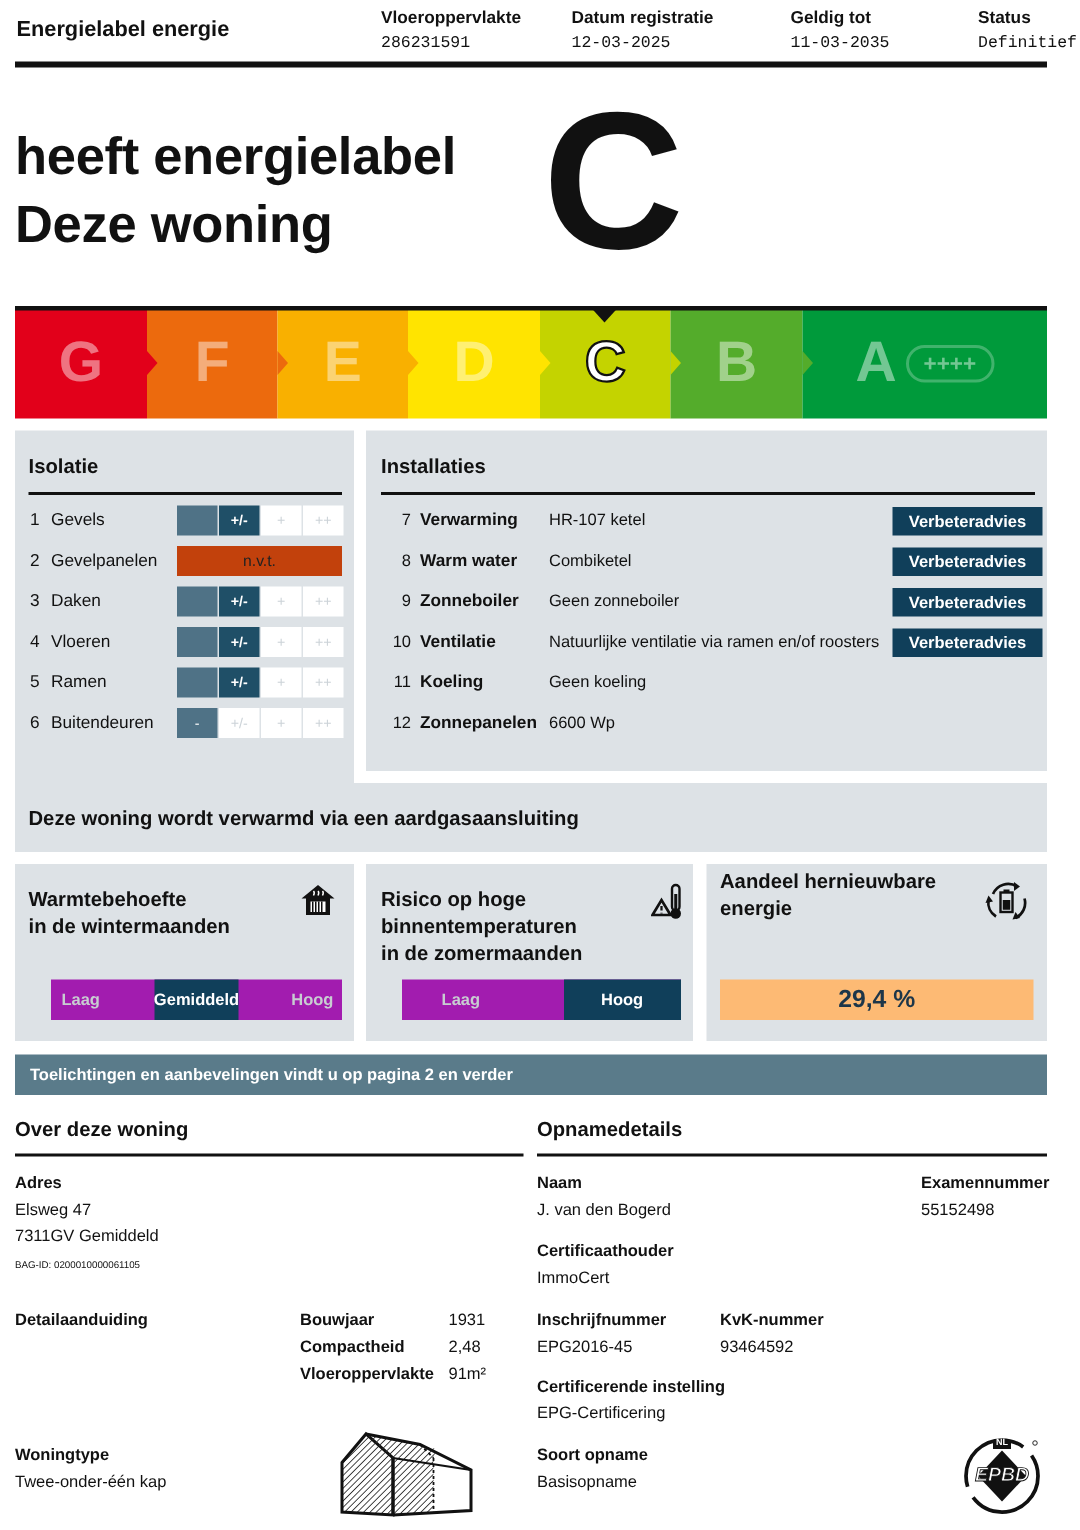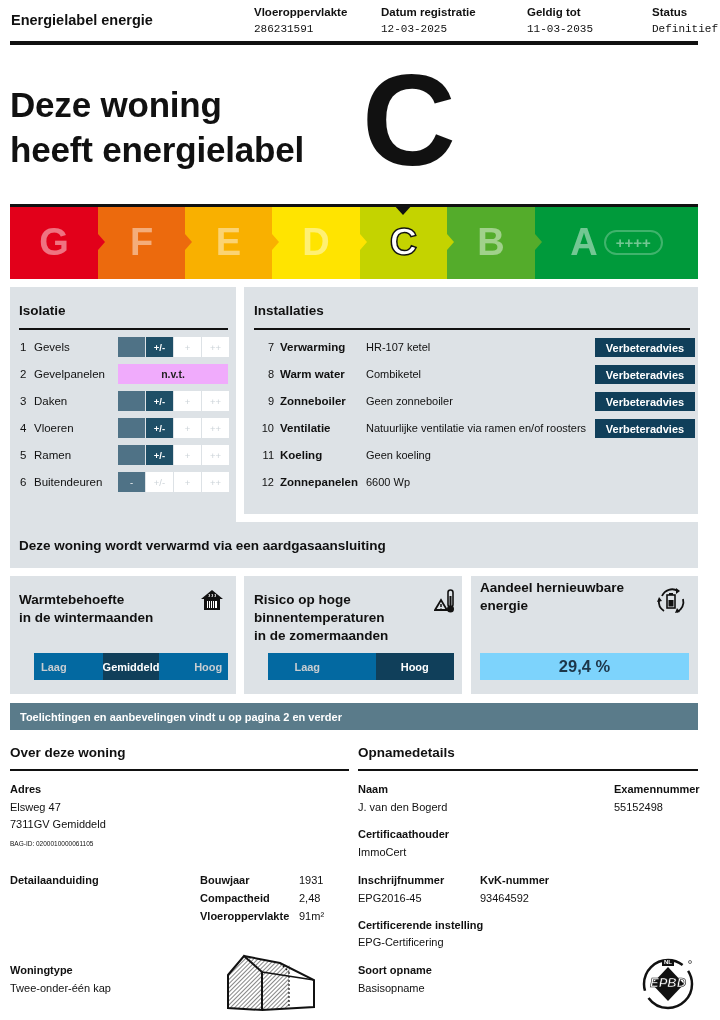--- a/index.html
+++ b/index.html
@@ -36,30 +36,30 @@
   .rule { height: 2px; background: #111; }
 
   .iso-row { position: absolute; left: 10px; height: 20px; display: flex; align-items: center; font-size: 11.5px; }
   .iso-row .n { width: 14px; }
   .iso-row .lbl { font-weight: normal; }
   .scale { position: absolute; left: 108px; height: 20px; display: flex; }
   .scale div { width: 27px; height: 20px; margin-right: 1px; font-size: 9.5px; display: flex; align-items: center; justify-content: center; }
   .scale .on { background: #4f7286; color: #fff; }
   .scale .sel { background: #1f4f67; color: #fff; font-weight: bold; }
   .scale .off { background: #fff; color: #ccd3d8; }
-  .scale .nvt { width: 110px; background: #f0abfc; color: #222; font-weight: bold; font-size: 10.5px; }
+  .scale .nvt { width: 110px; background: #c2410c; color: #222; font-weight: normal; font-size: 10.5px; }
 
   .inst-row { position: absolute; left: 10px; height: 20px; width: 440px; font-size: 11.5px; display: flex; align-items: center; }
   .inst-row .n { width: 20px; text-align: right; margin-right: 6px; font-size: 11px; }
   .inst-row .lbl { width: 86px; font-weight: bold; }
   .inst-row .val { flex: 0 0 auto; font-size: 11px; }
   .vbtn { position: absolute; right: 3px; width: 100px; height: 19px; background: #103f5a; color: #fff; font-weight: bold; font-size: 11px; border: none; display: flex; align-items: center; justify-content: center; }
 
   .card-title { font-size: 13.5px; font-weight: bold; line-height: 18px; }
-  .triscale { position: absolute; left: 24px; right: 8px; height: 27px; background: #0369a1; display: flex; gap: 29px; }
+  .triscale { position: absolute; left: 24px; right: 8px; height: 27px; background: #a21caf; display: flex; gap: 29px; }
   .triscale div { flex: 1; display: flex; align-items: center; justify-content: center; font-size: 11px; color: #c8cdd1; font-weight: bold; }
   .triscale .act { background: #103f5a; color: #fff; }
 
   .banner { left: 10px; top: 703px; width: 688px; height: 27px; background: #5a7b8a; color: #fff; font-size: 11px; font-weight: bold; display: flex; align-items: center; padding-left: 10px; }
 
   .sec-title { font-size: 13.5px; font-weight: bold; }
   .lbl-b { font-size: 11px; font-weight: bold; }
   .txt { font-size: 11px; }
 </style>
 </head>
@@ -78,22 +78,22 @@
   <span class="k">Geldig tot</span>
   <span class="v">11-03-2035</span>
 </div>
 <div class="abs hdr-col" style="left:652px">
   <span class="k">Status</span>
   <span class="v">Definitief</span>
 </div>
 <div class="abs hdr-rule"></div>
 
 <div class="abs hero-text">
+  <div>heeft energielabel</div>
   <div>Deze woning</div>
-  <div>heeft energielabel</div>
 </div>
 <div class="abs hero-letter">C</div>
 
 <div class="abs band">
   <div class="seg" style="width:88px;background:#e2001a">
       <span class="lt">G</span>
       <span class="arrow" style="border-left-color:#e2001a"></span>
     </div>
   <div class="seg" style="width:87px;background:#ec6a0d">
       <span class="lt">F</span>
@@ -286,21 +286,21 @@
     <path d="M6 10 A11 11 0 0 1 22 5" fill="none" stroke="#111" stroke-width="1.8"></path>
     <path d="M20 2 L24 5 L20 8" fill="#111"></path>
     <path d="M27 13 A11 11 0 0 1 21 26" fill="none" stroke="#111" stroke-width="1.8"></path>
     <path d="M24 26 L19 27 L21 22" fill="#111"></path>
     <path d="M8 25 A11 11 0 0 1 3 14" fill="none" stroke="#111" stroke-width="1.8"></path>
     <path d="M1 16 L3 11 L6 15" fill="#111"></path>
     <rect x="11" y="9" width="8" height="13" fill="none" stroke="#111" stroke-width="1.6"></rect>
     <rect x="13" y="7" width="4" height="2" fill="#111"></rect>
     <rect x="12.5" y="14" width="5" height="6.5" fill="#111"></rect>
   </svg>
-  <div class="abs" style="left:9px;right:9px;top:77px;height:27px;background:#7dd3fc;display:flex;align-items:center;justify-content:center;font-size:16.5px;font-weight:bold;color:#1d3649">29,4 %</div>
+  <div class="abs" style="left:9px;right:9px;top:77px;height:27px;background:#fdba74;display:flex;align-items:center;justify-content:center;font-size:16.5px;font-weight:bold;color:#1d3649">29,4 %</div>
 </div>
 
 <div class="abs banner">Toelichtingen en aanbevelingen vindt u op pagina 2 en verder</div>
 
 <div class="abs sec-title" style="left:10px;top:745px">Over deze woning</div>
 <div class="abs rule" style="left:10px;top:769px;width:339px"></div>
 
 <div class="abs lbl-b" style="left:10px;top:783px">Adres</div>
 <div class="abs txt" style="left:10px;top:801px">Elsweg 47</div>
 <div class="abs txt" style="left:10px;top:818px">7311GV Gemiddeld</div>

